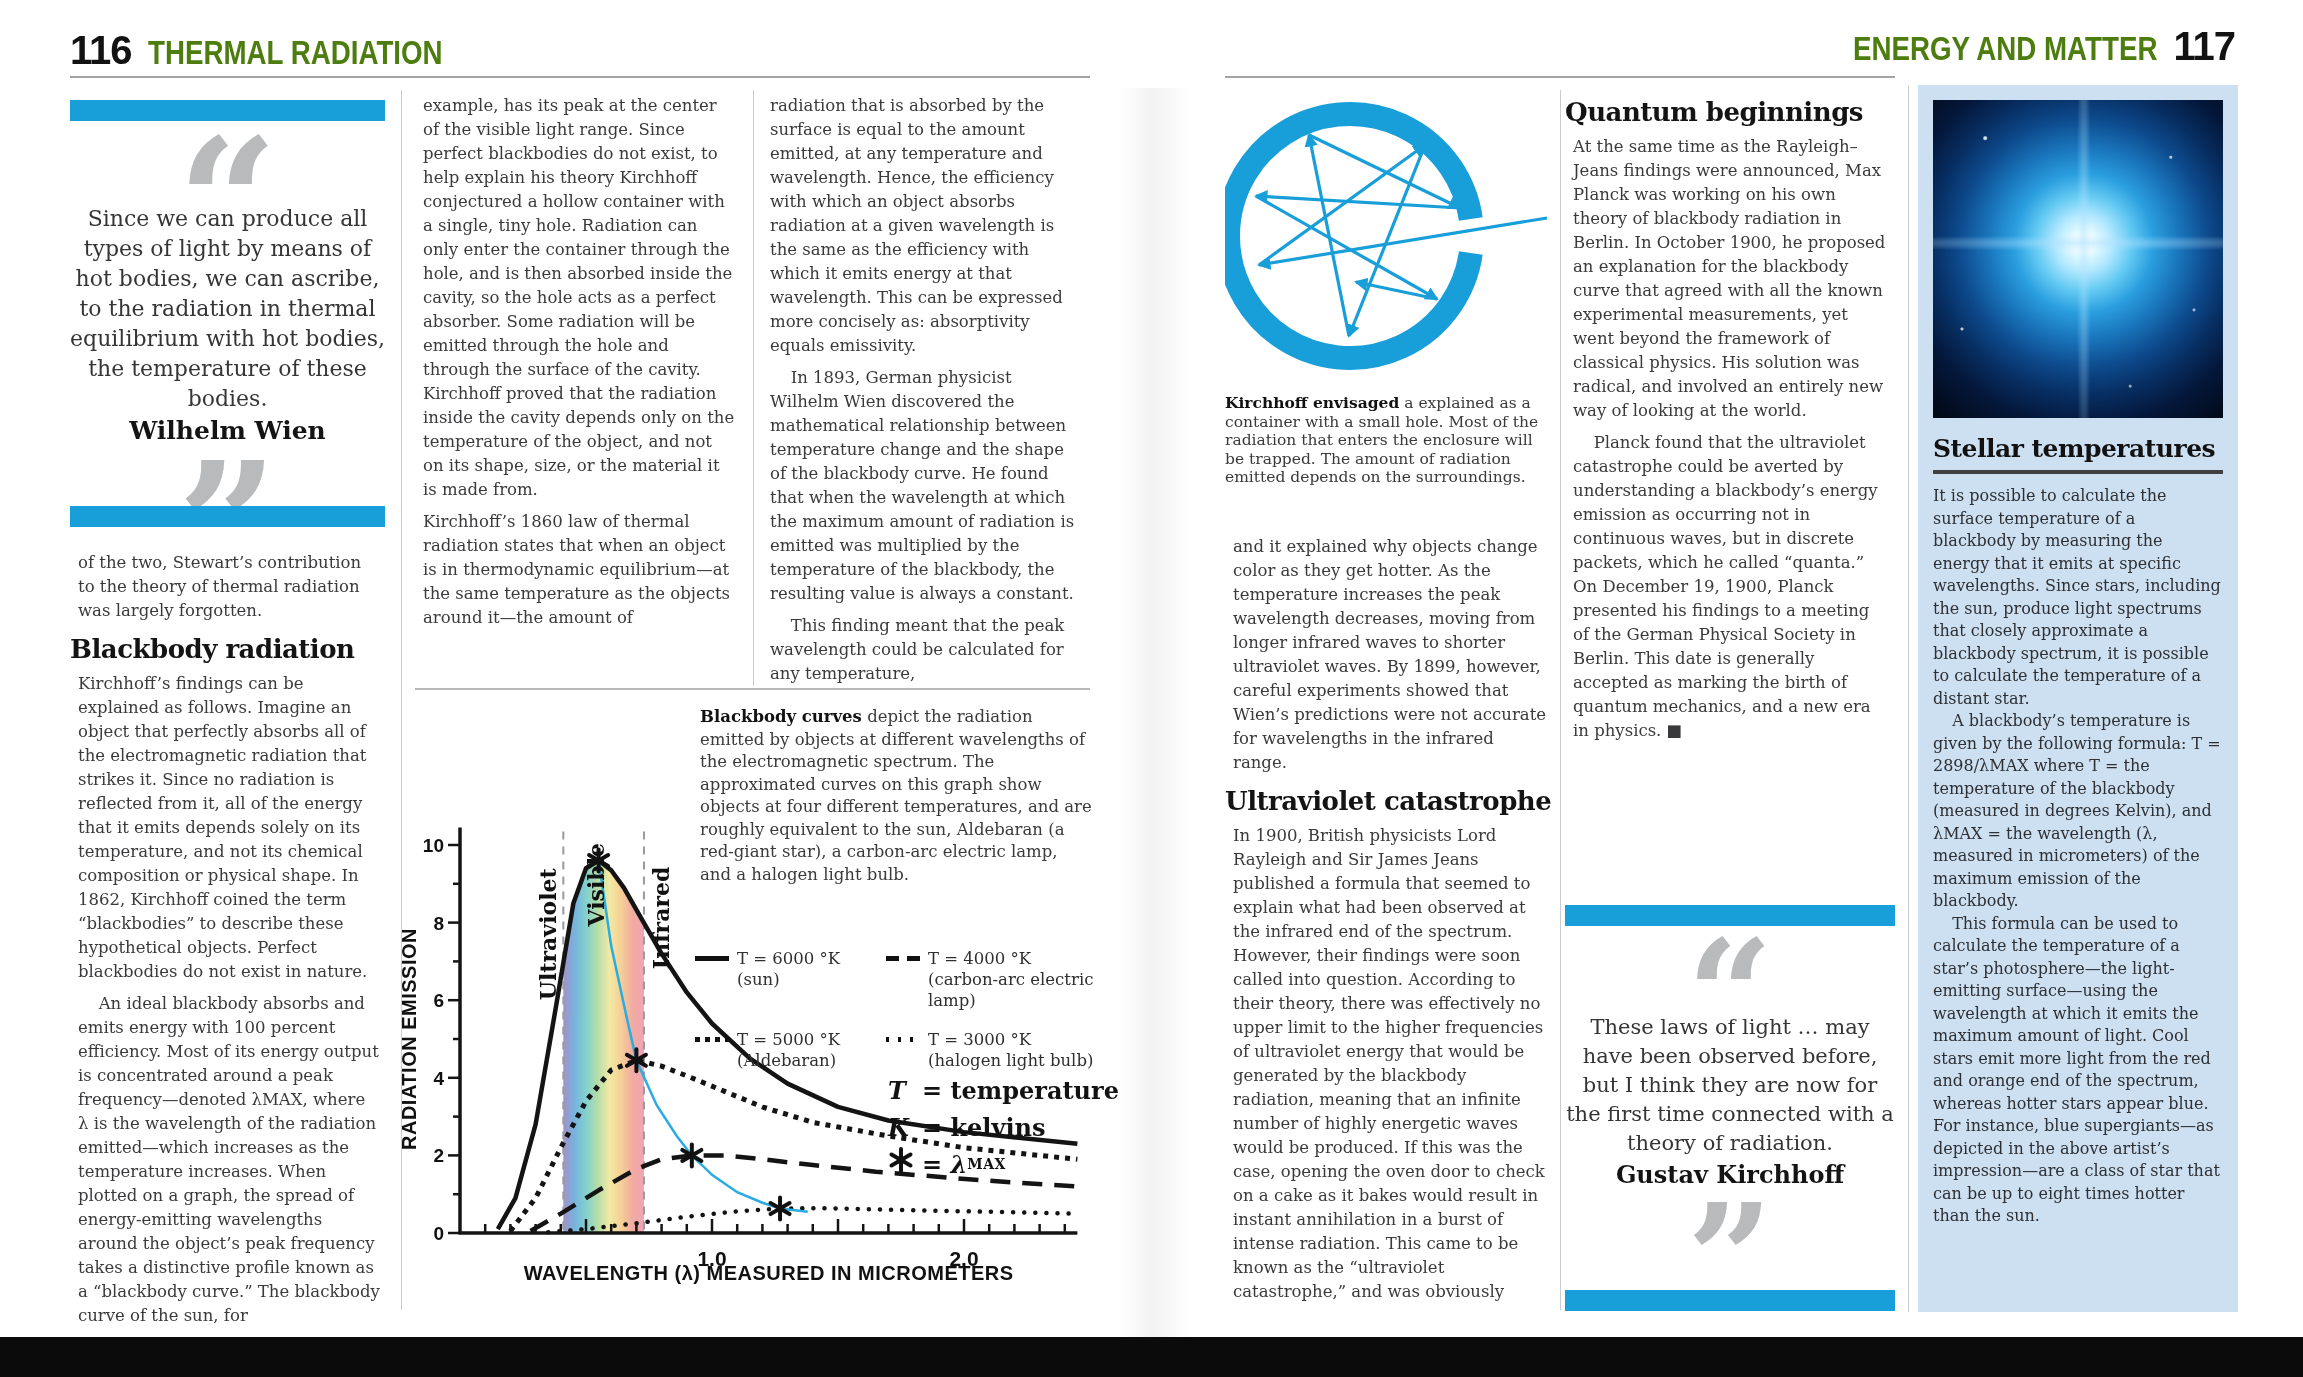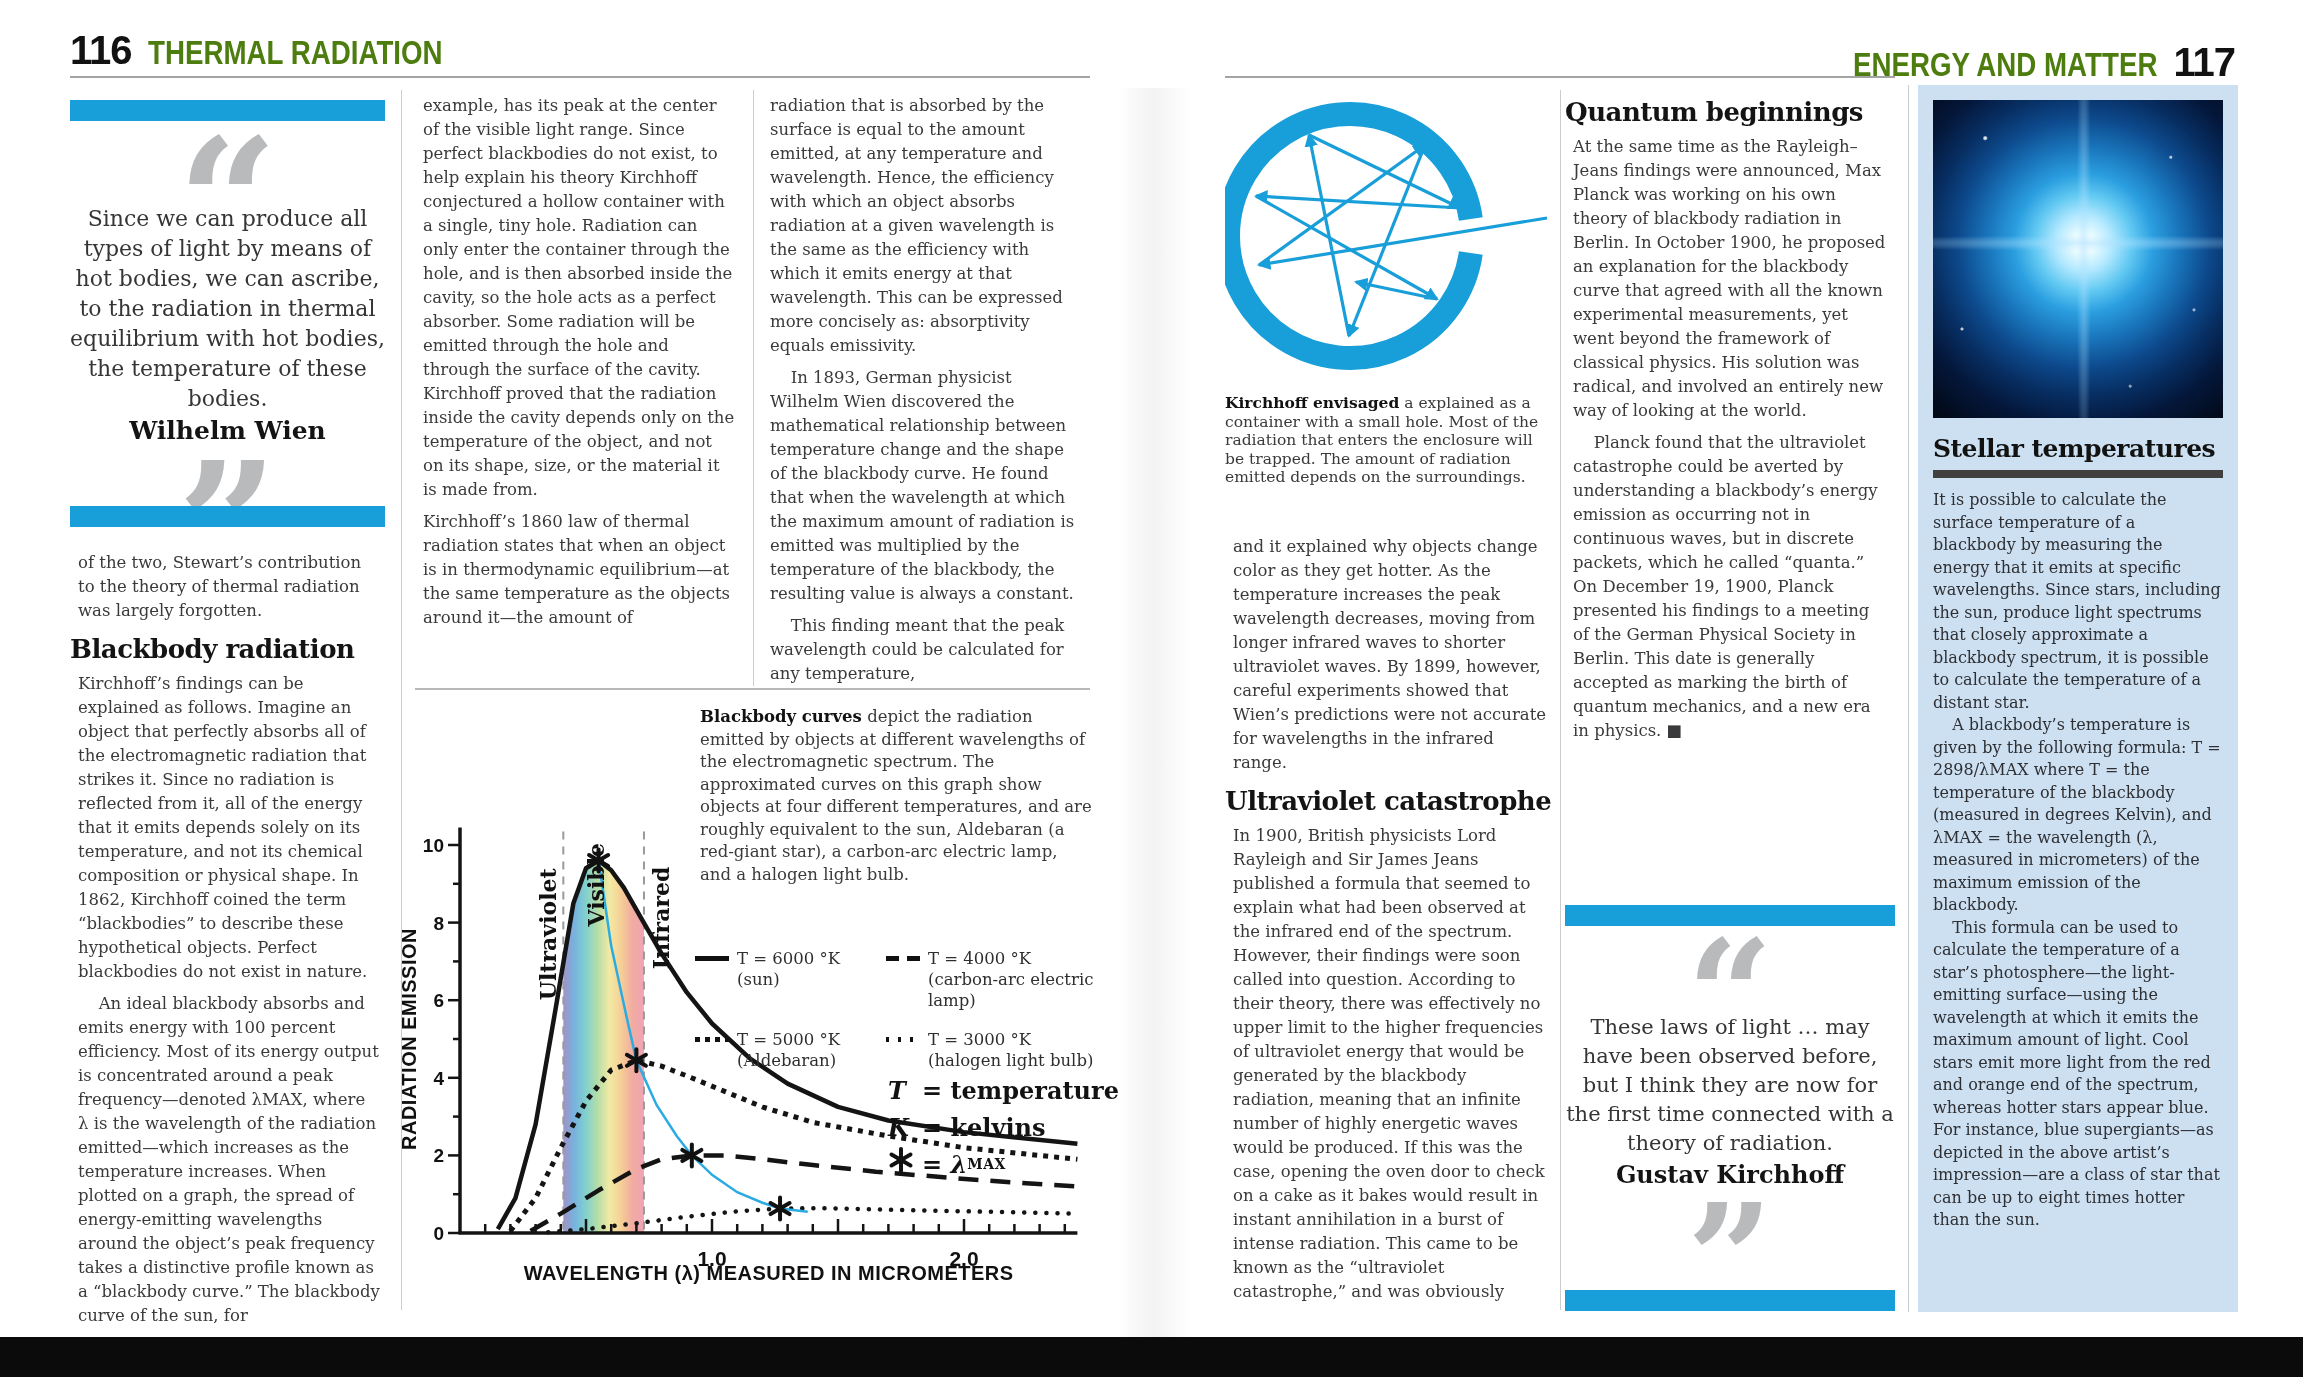--- a/index.html
+++ b/index.html
@@ -53,21 +53,21 @@
      radial-gradient(circle at 18% 12%, rgba(255,255,255,.85) 0 1.2px, transparent 2.6px),
      radial-gradient(circle at 82% 18%, rgba(255,255,255,.7) 0 1px, transparent 2px),
      radial-gradient(circle at 10% 72%, rgba(255,255,255,.75) 0 1px, transparent 2px),
      radial-gradient(circle at 90% 66%, rgba(255,255,255,.6) 0 1px, transparent 2px),
      radial-gradient(circle at 68% 90%, rgba(255,255,255,.55) 0 1px, transparent 2px),
      radial-gradient(ellipse 150% 4% at 52% 45%, rgba(175,225,255,.5), transparent 62%),
      radial-gradient(ellipse 4% 150% at 52% 45%, rgba(175,225,255,.45), transparent 62%),
      radial-gradient(circle at 52% 45%, #ffffff 0%, #e9fbff 5%, #b4e9ff 12%, #62c9f2 21%, #2b9fe0 30%, #1a77bd 41%, #0d4a8d 54%, #072e62 66%, #04173a 79%, #020712 100%);
     background-color:#020712;}
   .sb-title{font-size:25px;font-weight:bold;color:#121212;margin:16px 0 0 0;
-            border-bottom:8px solid #404040;padding-bottom:7px;letter-spacing:-.5px;}
+            border-bottom:4px solid #404040;padding-bottom:7px;letter-spacing:-.5px;}
   .sb-text{font-size:16px;line-height:22.5px;color:#2e2f33;margin-top:11px;}
   .sb-text p{margin:0;}
   .sb-text p.ind{text-indent:1.2em;}
   .botbar{position:absolute;left:0;bottom:0;width:2303px;height:40px;background:#0b0b0b;}
   .gutter{position:absolute;left:1118px;top:88px;width:72px;height:1250px;
           background:linear-gradient(90deg,rgba(0,0,0,0),rgba(0,0,0,.05),rgba(0,0,0,0));}
 </style>
 </head>
 <body>
 
@@ -232,21 +232,21 @@
             <line x1="13" y1="2" x2="13" y2="24"></line>
             <line x1="13" y1="2" x2="13" y2="24" transform="rotate(60 13 13)"></line>
             <line x1="13" y1="2" x2="13" y2="24" transform="rotate(120 13 13)"></line>
           </g>
         </svg></span>
     <span style="font-style:italic">= λ</span>
       <span class="sub">MAX</span>
   </div>
 </div>
 
-<div class="abs pagehdr" style="right:68px;top:40px;justify-content:flex-end;">
+<div class="abs pagehdr" style="right:68px;top:24px;justify-content:flex-end;">
   <span class="sect"><span class="squishR">ENERGY AND MATTER</span></span>
   <span class="pagenum">117</span>
 </div>
 <div class="hrule" style="left:1225px;top:76px;width:670px;"></div>
 
 <div class="col" style="left:1225px;top:88px;width:330px;">
   <svg width="330" height="290" viewBox="0 0 330 290">
     <defs>
       <marker id="arr" viewBox="0 0 10 10" refX="8.5" refY="5" markerWidth="4.2" markerHeight="4.2" orient="auto">
         <path d="M0,0 L10,5 L0,10 z" fill="#189ed9"></path>

